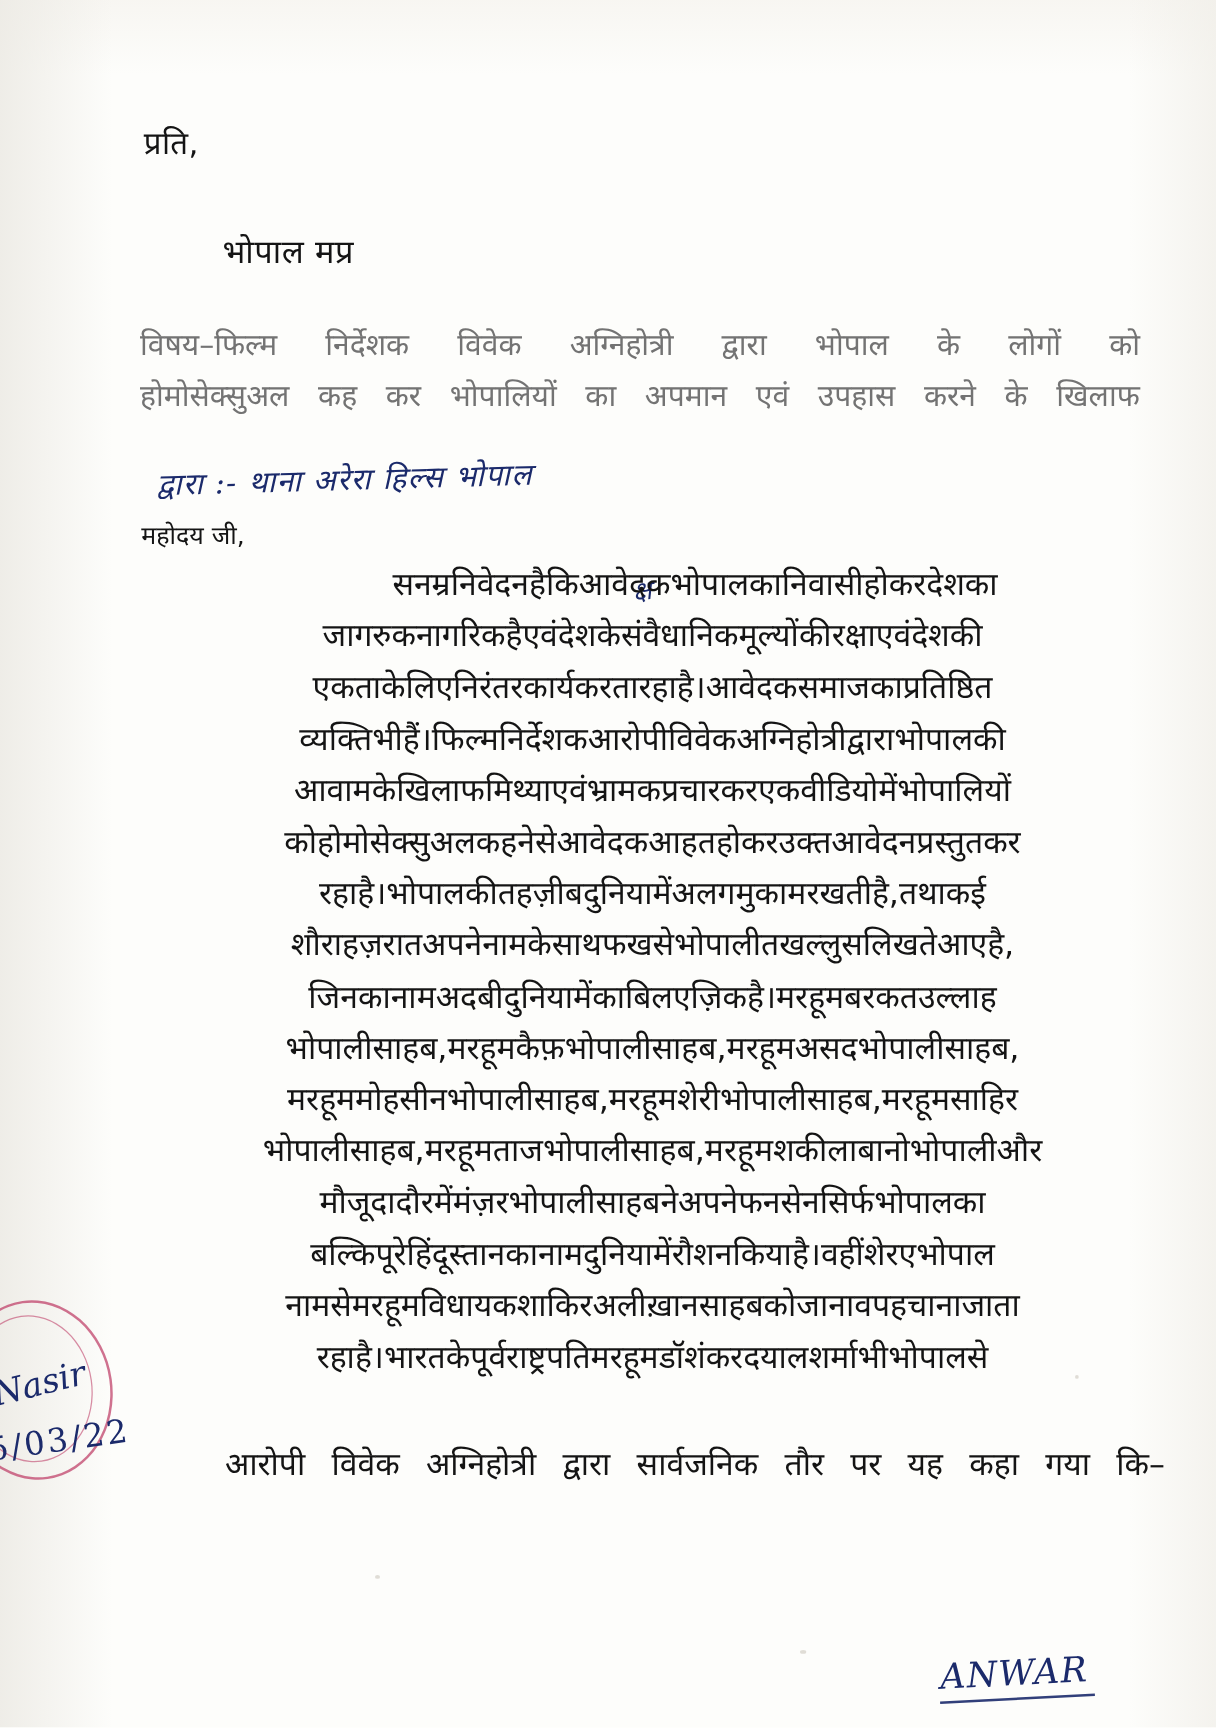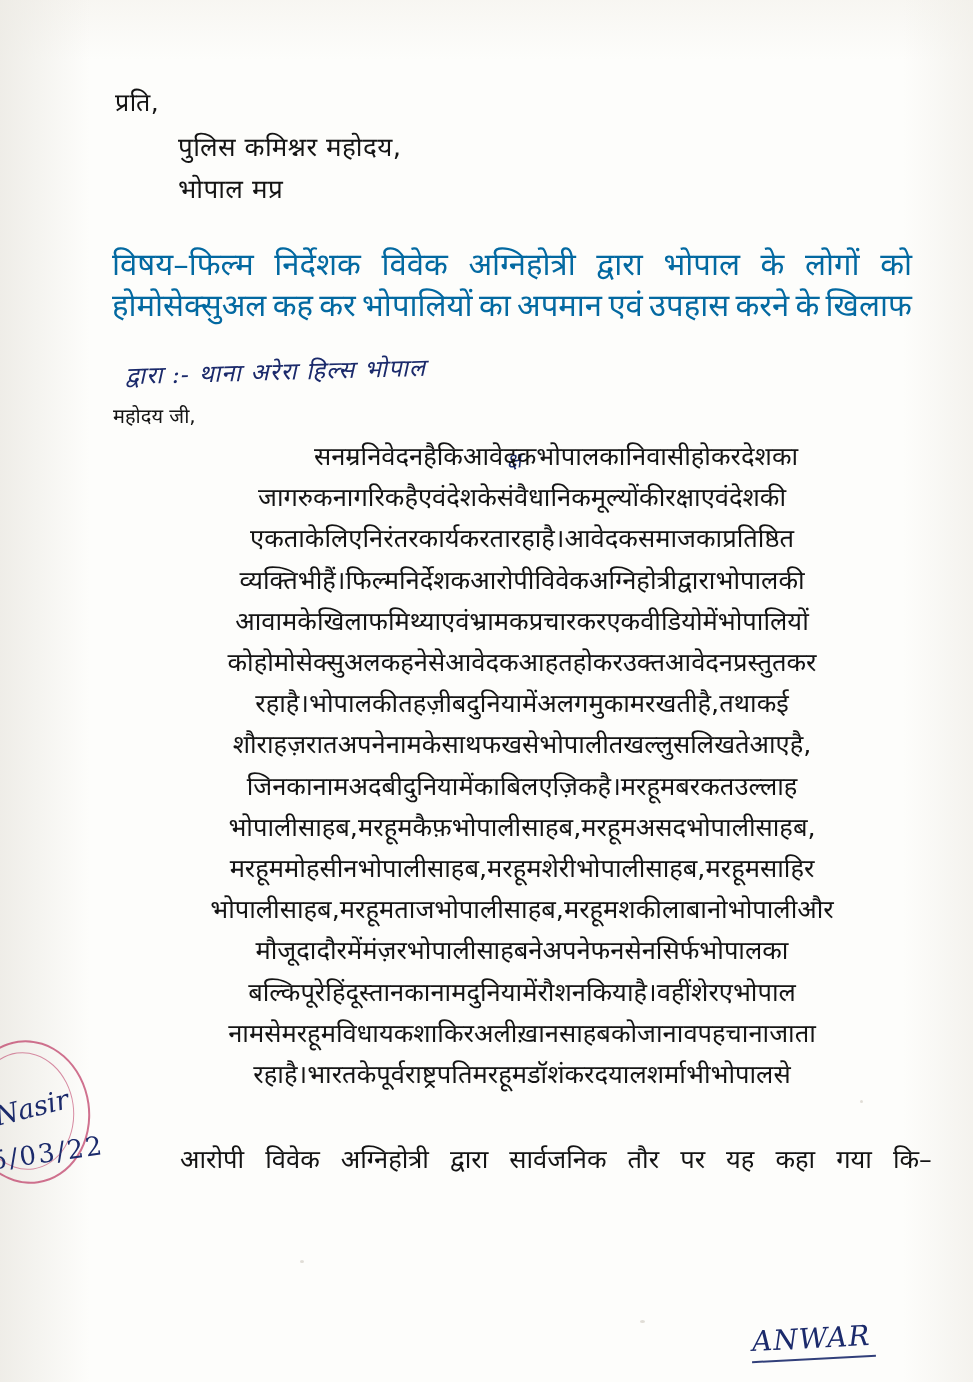--- a/index.html
+++ b/index.html
@@ -23,21 +23,21 @@
     inset: 0;
     background:
       linear-gradient(90deg, rgba(236,234,228,0.85) 0px, rgba(255,255,255,0) 90px),
       linear-gradient(270deg, rgba(240,238,232,0.7) 0px, rgba(255,255,255,0) 70px),
       linear-gradient(180deg, rgba(245,243,238,0.7) 0px, rgba(255,255,255,0) 60px);
     pointer-events: none;
   }
   .doc-body {
     position: absolute;
     left: 0;
-    top: 4px;
+    top: 16px;
     width: 973px;
     height: 1024px;
   }
   .line {
     position: absolute;
     color: #141414;
     font-family: "DejaVu Sans", sans-serif;
     white-space: nowrap;
   }
   .salut {
@@ -53,22 +53,22 @@
   .addr2 {
     left: 178px;
     font-size: 26px;
     letter-spacing: 0.4px;
   }
   .subject-block {
     position: absolute;
     left: 112px;
     top: 240px;
     width: 800px;
-    font-size: 31px;
-    color: #0369a1;
+    font-size: 24px;
+    color: #737373;
     line-height: 41px;
     text-align: justify;
     text-align-last: left;
   }
   .subject-block .ln {
     display: block;
     white-space: nowrap;
   }
   .subject-block .ln.j {
     display: flex;
@@ -215,21 +215,20 @@
 </style>
 </head>
 <body>
 
 <div class="page">
   <div class="scan-shade"></div>
 
   <div class="doc-body">
 
     <div class="line salut" style="top:80px">प्रति,</div>
-    <div class="line addr1" style="top:124px">पुलिस कमिश्नर महोदय,</div>
     <div class="line addr2" style="top:166px">भोपाल मप्र</div>
 
     <div class="subject-block">
       <span class="ln j">
           <span class="w">विषय–फिल्म</span>
           <span class="w">निर्देशक</span>
           <span class="w">विवेक</span>
           <span class="w">अग्निहोत्री</span>
           <span class="w">द्वारा</span>
           <span class="w">भोपाल</span>

